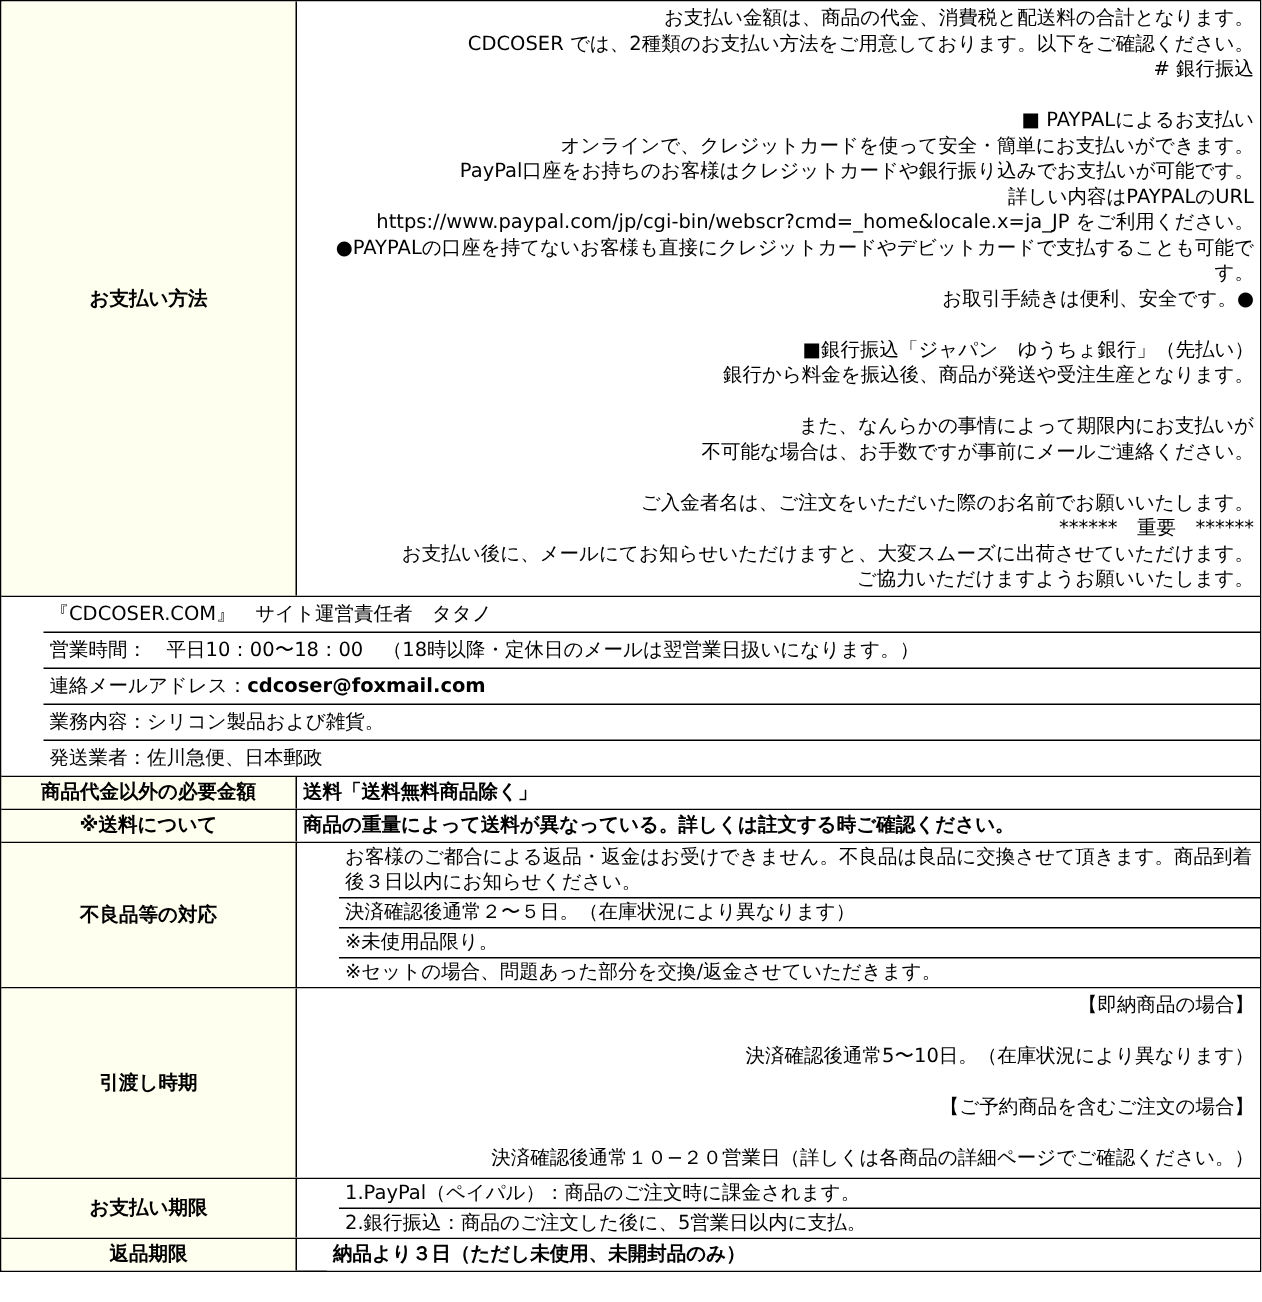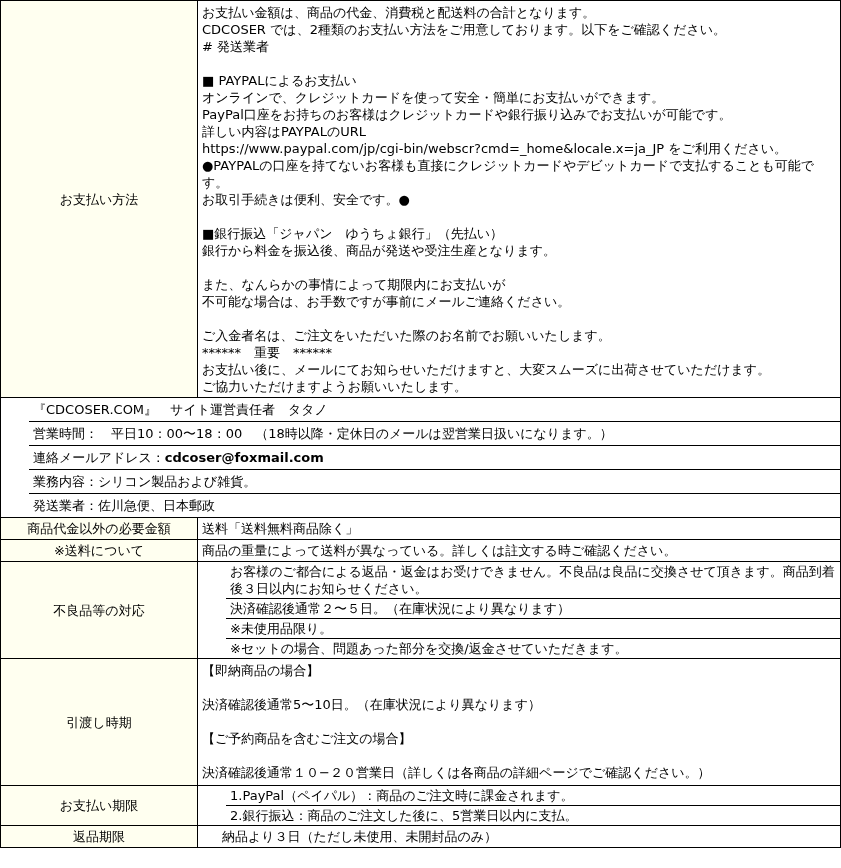--- a/index.html
+++ b/index.html
@@ -28,51 +28,51 @@
   .row:last-child{border-bottom:none;gap:20px;}
   .label-cell{
     width:197px;
     min-width:197px;
     background:var(--label-bg);
     border-right:1px solid var(--border);
     display:flex;
     align-items:center;
     justify-content:center;
     text-align:center;
-    font-weight:normal;
+    font-weight:bold;
     padding:2px 4px;
   }
   .content-cell{
     flex:1;
     background:#fff;
     word-break:break-all;
     padding-left:28px;
   }
   .content-cell.lines{padding:3px 4px 2px 4px;}
-  .content-cell.single{padding:2px 4px;}
-  .line{min-height:17px;}
+  .content-cell.single{padding:2px 4px;font-weight:bold;}
+  .line{min-height:17px;text-align:right;}
   .subrow{padding:3px 4px;}
   .subrow + .subrow{border-top:1px solid var(--border);}
   .tight .subrow{padding:1px 4px;}
   .bold{font-weight:bold;}
   .row-payment .content-cell{min-height:396px;}
   .row-about .label-cell{min-height:124px;}
   .row-delivery .content-cell{min-height:126px;}
 </style>
 </head>
 <body>
 
 <div class="info-table">
 
   <div class="row row-payment">
     <div class="label-cell">お支払い方法</div>
     <div class="content-cell lines">
         <div class="line">お支払い金額は、商品の代金、消費税と配送料の合計となります。</div>
         <div class="line">CDCOSER では、2種類のお支払い方法をご用意しております。以下をご確認ください。</div>
-        <div class="line"># 発送業者</div>
+        <div class="line"># 銀行振込</div>
         <div class="line"></div>
         <div class="line">■ PAYPALによるお支払い</div>
         <div class="line">オンラインで、クレジットカードを使って安全・簡単にお支払いができます。</div>
         <div class="line">PayPal口座をお持ちのお客様はクレジットカードや銀行振り込みでお支払いが可能です。</div>
         <div class="line">詳しい内容はPAYPALのURL</div>
         <div class="line">https://www.paypal.com/jp/cgi-bin/webscr?cmd=_home&amp;locale.x=ja_JP をご利用ください。</div>
         <div class="line">●PAYPALの口座を持てないお客様も直接にクレジットカードやデビットカードで支払することも可能です。</div>
         <div class="line">お取引手続きは便利、安全です。●</div>
         <div class="line"></div>
         <div class="line">■銀行振込「ジャパン　ゆうちょ銀行」（先払い）</div>

